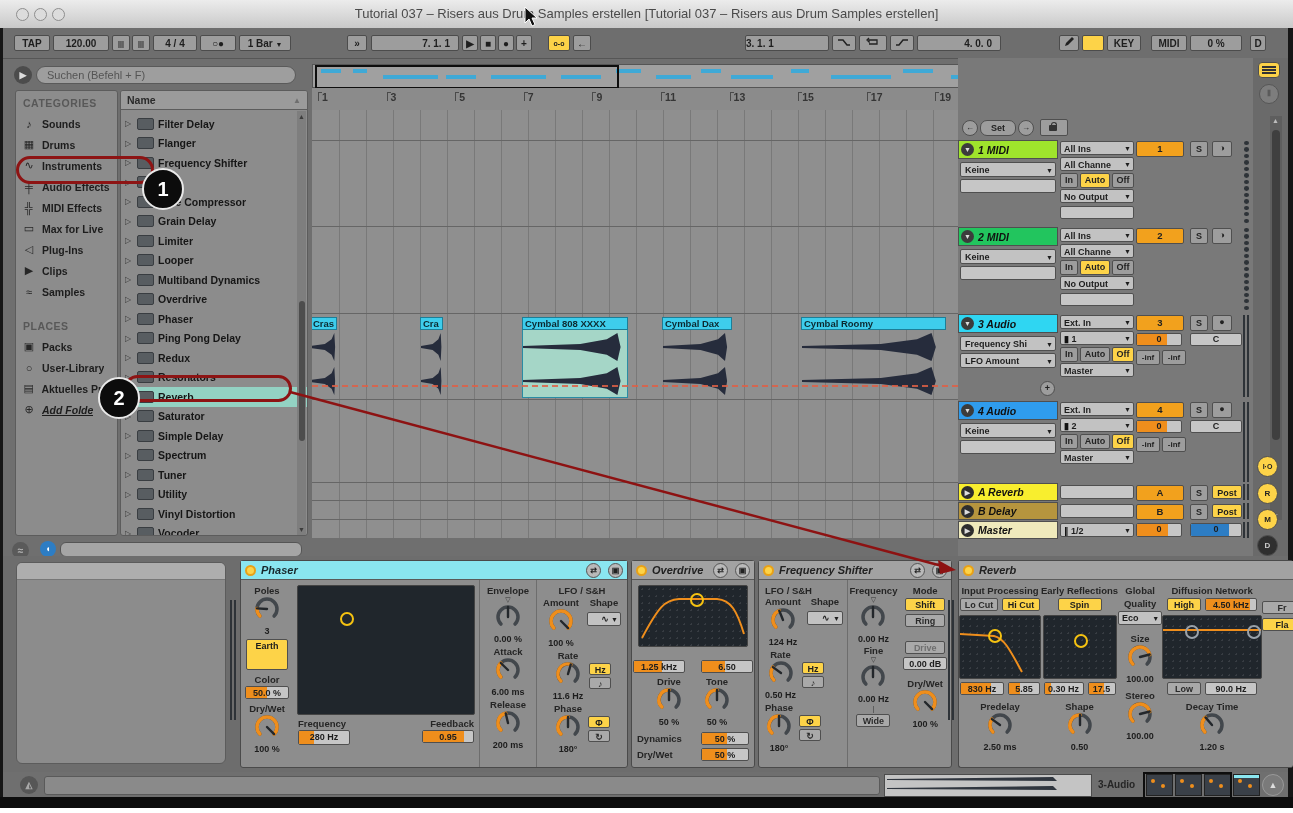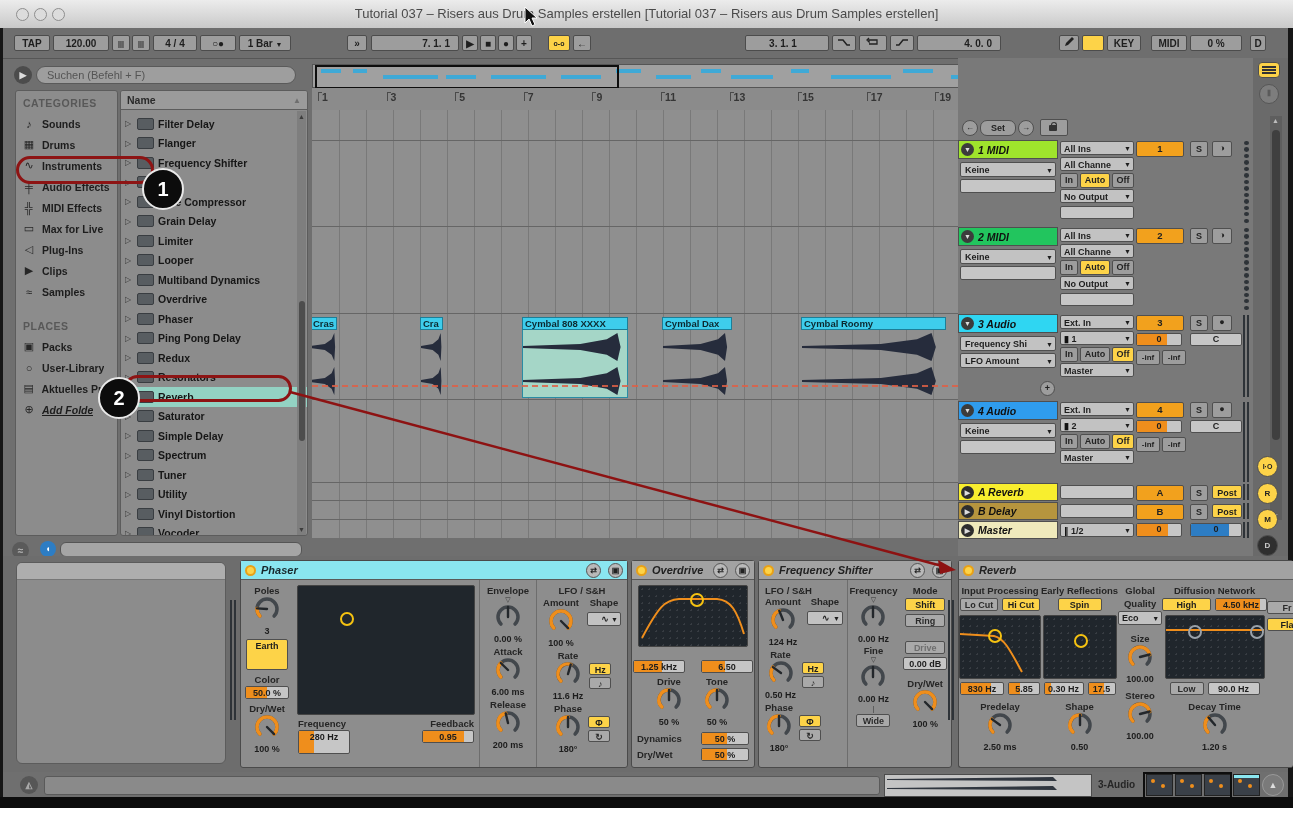--- a/index.html
+++ b/index.html
@@ -125,21 +125,21 @@
 
     <div class="tfield" style="left:344px;width:20px">»</div>
     <div class="tfield" style="left:368px;width:88px;text-align:right;padding-right:8px">7. 1. 1</div>
     <div class="tfield" style="left:459px;width:16px">▶</div>
     <div class="tfield" style="left:477px;width:16px">■</div>
     <div class="tfield" style="left:495px;width:16px">●</div>
     <div class="tfield" style="left:513px;width:16px">+</div>
     <div class="tfield yellow" style="left:545px;width:22px;font-size:7px">o-o</div>
     <div class="tfield" style="left:570px;width:18px">←</div>
 
-    <div class="tfield" style="left:742px;width:84px;text-align:center;padding-right:8px">3. 1. 1</div>
+    <div class="tfield" style="left:742px;width:84px;text-align:left;padding-right:8px">3. 1. 1</div>
     <div class="tfield" style="left:829px;width:24px"><svg width="14" height="10">
           <path d="M1,3 h5 l4,5 h3" stroke="#222" stroke-width="1.5" fill="none"></path>
         </svg></div>
     <div class="tfield" style="left:856px;width:28px"><svg width="14" height="10">
           <path d="M3,7 h8 v-4 h-8 v2 l-2,-2 l2,-2" stroke="#222" stroke-width="1.3" fill="none"></path>
         </svg></div>
     <div class="tfield" style="left:887px;width:24px"><svg width="14" height="10">
           <path d="M1,8 h3 l4,-5 h5" stroke="#222" stroke-width="1.5" fill="none"></path>
         </svg></div>
     <div class="tfield" style="left:914px;width:84px;text-align:right;padding-right:8px">4. 0. 0</div>
@@ -722,21 +722,21 @@
             </svg></span>
         <div class="dval">100 %</div>
       </div>
       <div class="dcol" style="width:186px">
         <div class="display" style="width:176px;height:128px;background-image:none">
           <span class="marker" style="left:42px;top:26px"></span>
         </div>
         <div style="display:flex;width:176px;margin-top:3px">
           <div style="flex:1">
             <div class="dlabel" style="text-align:left">Frequency</div>
-            <div class="vbox" style="width:52px;height:24px;line-height:12px;margin-top:1px"><span class="fill" style="width:30%"></span><span class="t">280 Hz</span></div>
+            <div class="vbox" style="width:52px;height:15px;line-height:12px;margin-top:1px"><span class="fill" style="width:30%"></span><span class="t">280 Hz</span></div>
           </div>
           <div>
             <div class="dlabel" style="text-align:right">Feedback</div>
             <div class="vbox" style="width:52px;height:13px;line-height:12px;margin-top:1px"><span class="fill" style="width:82%"></span><span class="t">0.95</span></div>
           </div>
         </div>
       </div>
       <div class="vsep"></div>
       <div class="dcol" style="width:56px">
         <div class="dlabel">Envelope</div>
@@ -1023,21 +1023,21 @@
         <span class="knob"><svg width="26" height="26">
               <path d="M5.9,20.1 A10,10 0 1 1 20.1,20.1" fill="none" stroke="#42474c" stroke-width="3.5" stroke-linecap="round"></path>
               <path d="M5.9,20.1 A10,10 0 1 1 22.7,10.5" fill="none" stroke="#ef8e1c" stroke-width="3.5" stroke-linecap="round"></path>
               <line x1="13" y1="13" x2="22.7" y2="10.5" stroke="#23272b" stroke-width="2.4" stroke-linecap="round"></line>
             </svg></span>
         <div class="dval">100.00</div>
       </div>
       <div class="dcol" style="width:106px">
         <div class="dlabel">Diffusion Network</div>
         <div style="display:flex;gap:4px;margin-top:2px">
-          <div class="ybtn" style="width:49px;height:13px;line-height:13px">High</div>
+          <div class="ybtn" style="width:34px;height:13px;line-height:13px">High</div>
           <div class="vbox" style="width:52px;height:13px;line-height:12px"><span class="fill" style="width:88%"></span><span class="t">4.50 kHz</span></div>
         </div>
         <div class="display" style="width:98px;height:62px;margin-top:4px">
           <svg width="98" height="62" style="position:absolute;left:0;top:0">
               <line x1="0" y1="14" x2="98" y2="14" stroke="#ef8e1c" stroke-width="2"></line>
             </svg>
           <span class="marker" style="left:22px;top:9px;border-color:#9aa2aa"></span>
           <span class="marker" style="left:84px;top:9px;border-color:#9aa2aa"></span>
         </div>
         <div style="display:flex;gap:4px;margin-top:3px">

